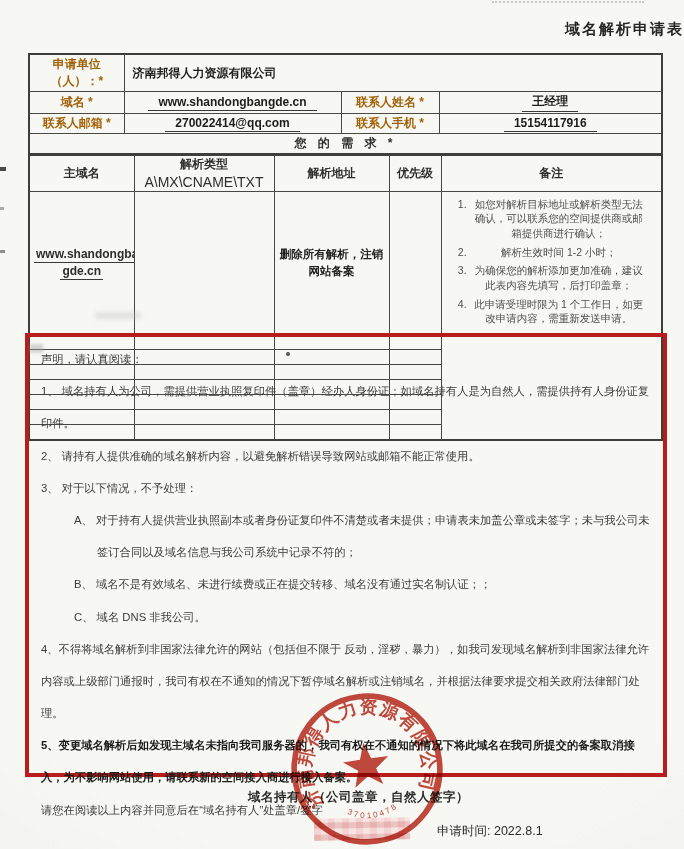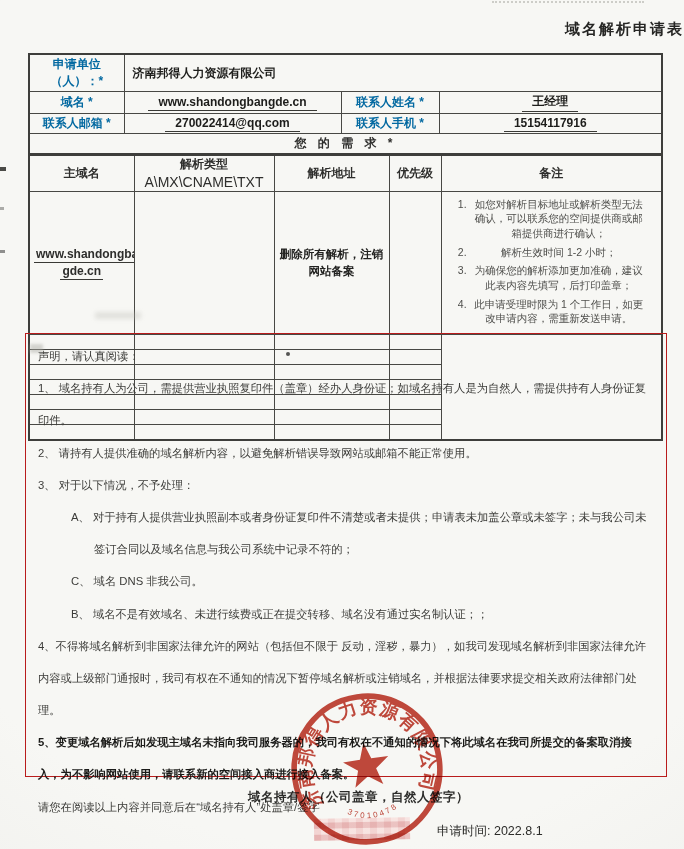--- a/index.html
+++ b/index.html
@@ -15,21 +15,21 @@
     position:absolute; top:20px; left:0; width:100%;
     text-align:right; font-size:15px; font-weight:bold;
     letter-spacing:2px; color:#262624;
   }
 
   .form-area { position:absolute; left:28px; top:53px; width:633px; }
   table { border-collapse:collapse; width:100%; table-layout:fixed; }
   table.info, table.needs { border:2px solid #3e3e3b; }
   td { border:1px solid #484844; font-size:12px; padding:1px 4px; overflow:hidden; }
 
-  .lbl { font-weight:bold; text-align:center; color:#0369a1;margin-left:16px; }
+  .lbl { font-weight:bold; text-align:center; color:#a16207;margin-left:16px; }
   .val { font-weight:bold; text-align:center; color:#1d1d1b; }
   .uline { display:inline-block; border-bottom:1px solid #393935; padding:0 10px 1px; }
   .left  { text-align:left; padding-left:8px; }
 
   tr.r-company td { height:22px; }
   tr.r-info td    { height:20px; }
   tr.r-need td    { height:18px; }
   .needs-caption  { text-align:center; font-weight:bold; letter-spacing:4px; }
 
   table.needs { margin-top:-1px; }
@@ -41,21 +41,21 @@
   .domain-cell .uline { padding:0 2px 0; }
   .addr-cell { font-weight:bold; font-size:11.5px; line-height:1.5; padding:1px 2px; color:#222220; }
   td.remarks-cell { vertical-align:top; padding:5px 14px 4px 6px; }
   .remarks-list {
     margin:0; padding-left:22px; font-size:10.5px; line-height:1.4; color:#4e4e4b;
   }
   .remarks-list li { margin-bottom:4px; padding-left:1px; }
 
   .decl-box {
     position:absolute; left:25px; top:333px; width:642px; height:444px;
-    border:1px solid #b91c1c; padding:6px 12px 11px 12px;
+    border:4px solid #b91c1c; padding:6px 12px 11px 12px;
   }
   .decl-box p { margin:0; font-size:11.3px; line-height:2.85; color:#3c3c39; letter-spacing:0; }
   .decl-box p.sub  { padding-left:56px; text-indent:-23px; }
   .decl-box p.bold { font-weight:bold; color:#1b1b19; }
 
   .footer-line { position:absolute; font-size:12.5px; color:#2c2c2a; }
   .holder-line { left:248px; top:789px; font-weight:bold; letter-spacing:.5px; }
   .signer-line { left:248px; top:860px; }
   .date-line   { left:437px; top:823px; }
 
@@ -201,22 +201,22 @@
   </table>
 </div>
 
 <div class="decl-box">
   <p>声明，请认真阅读：</p>
   <div>
       <p>1、 域名持有人为公司，需提供营业执照复印件（盖章）经办人身份证；如域名持有人是为自然人，需提供持有人身份证复印件。</p>
       <p>2、 请持有人提供准确的域名解析内容，以避免解析错误导致网站或邮箱不能正常使用。</p>
       <p>3、 对于以下情况，不予处理：</p>
       <p class="sub">A、 对于持有人提供营业执照副本或者身份证复印件不清楚或者未提供；申请表未加盖公章或未签字；未与我公司未签订合同以及域名信息与我公司系统中记录不符的；</p>
+      <p class="sub">B、 域名不是有效域名、未进行续费或正在提交转移、域名没有通过实名制认证；；</p>
       <p class="sub">C、 域名 DNS 非我公司。</p>
-      <p class="sub">B、 域名不是有效域名、未进行续费或正在提交转移、域名没有通过实名制认证；；</p>
       <p>4、不得将域名解析到非国家法律允许的网站（包括但不限于 反动，淫秽，暴力），如我司发现域名解析到非国家法律允许内容或上级部门通报时，我司有权在不通知的情况下暂停域名解析或注销域名，并根据法律要求提交相关政府法律部门处理。</p>
       <p class="bold">5、变更域名解析后如发现主域名未指向我司服务器的，我司有权在不通知的情况下将此域名在我司所提交的备案取消接入，为不影响网站使用，请联系新的空间接入商进行接入备案。</p>
       <p>请您在阅读以上内容并同意后在“域名持有人”处盖章/签字</p>
     </div>
 </div>
 
 <div class="footer-line holder-line">域名持有人（公司盖章，自然人签字）</div>
 <div class="footer-line signer-line">经办人签字:</div>
 <div class="footer-line date-line">
   <span>申请时间:</span>

